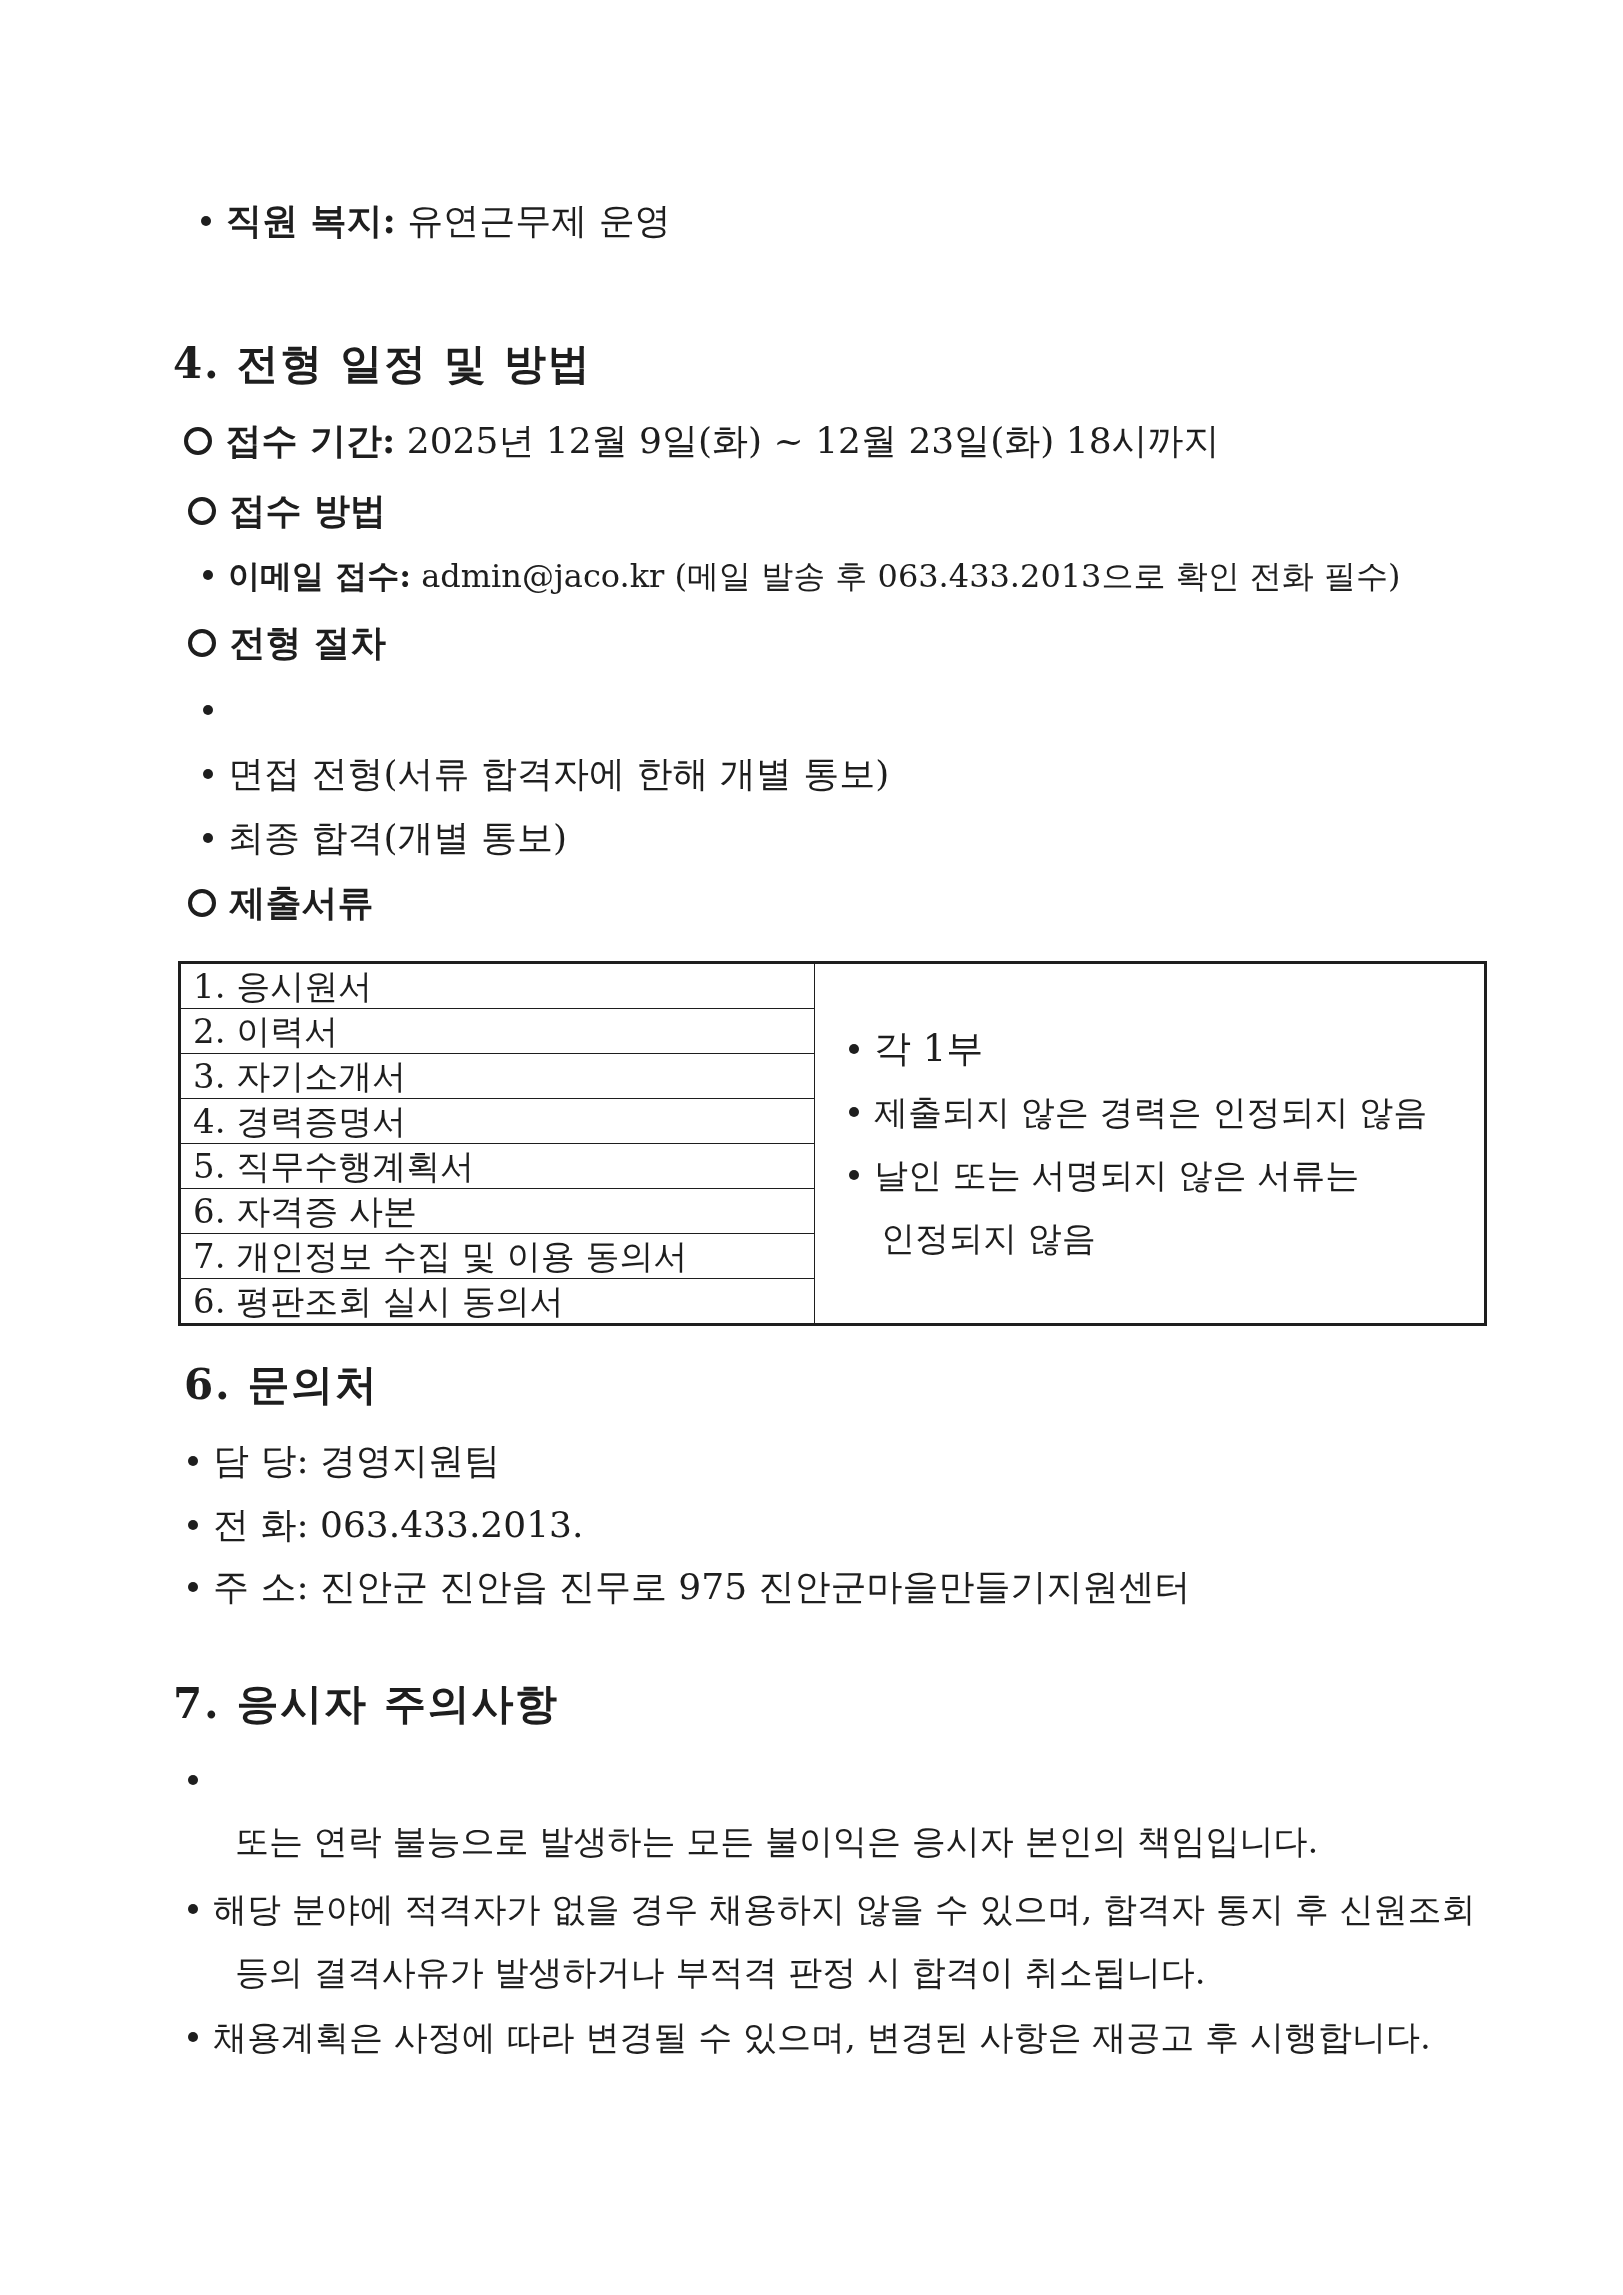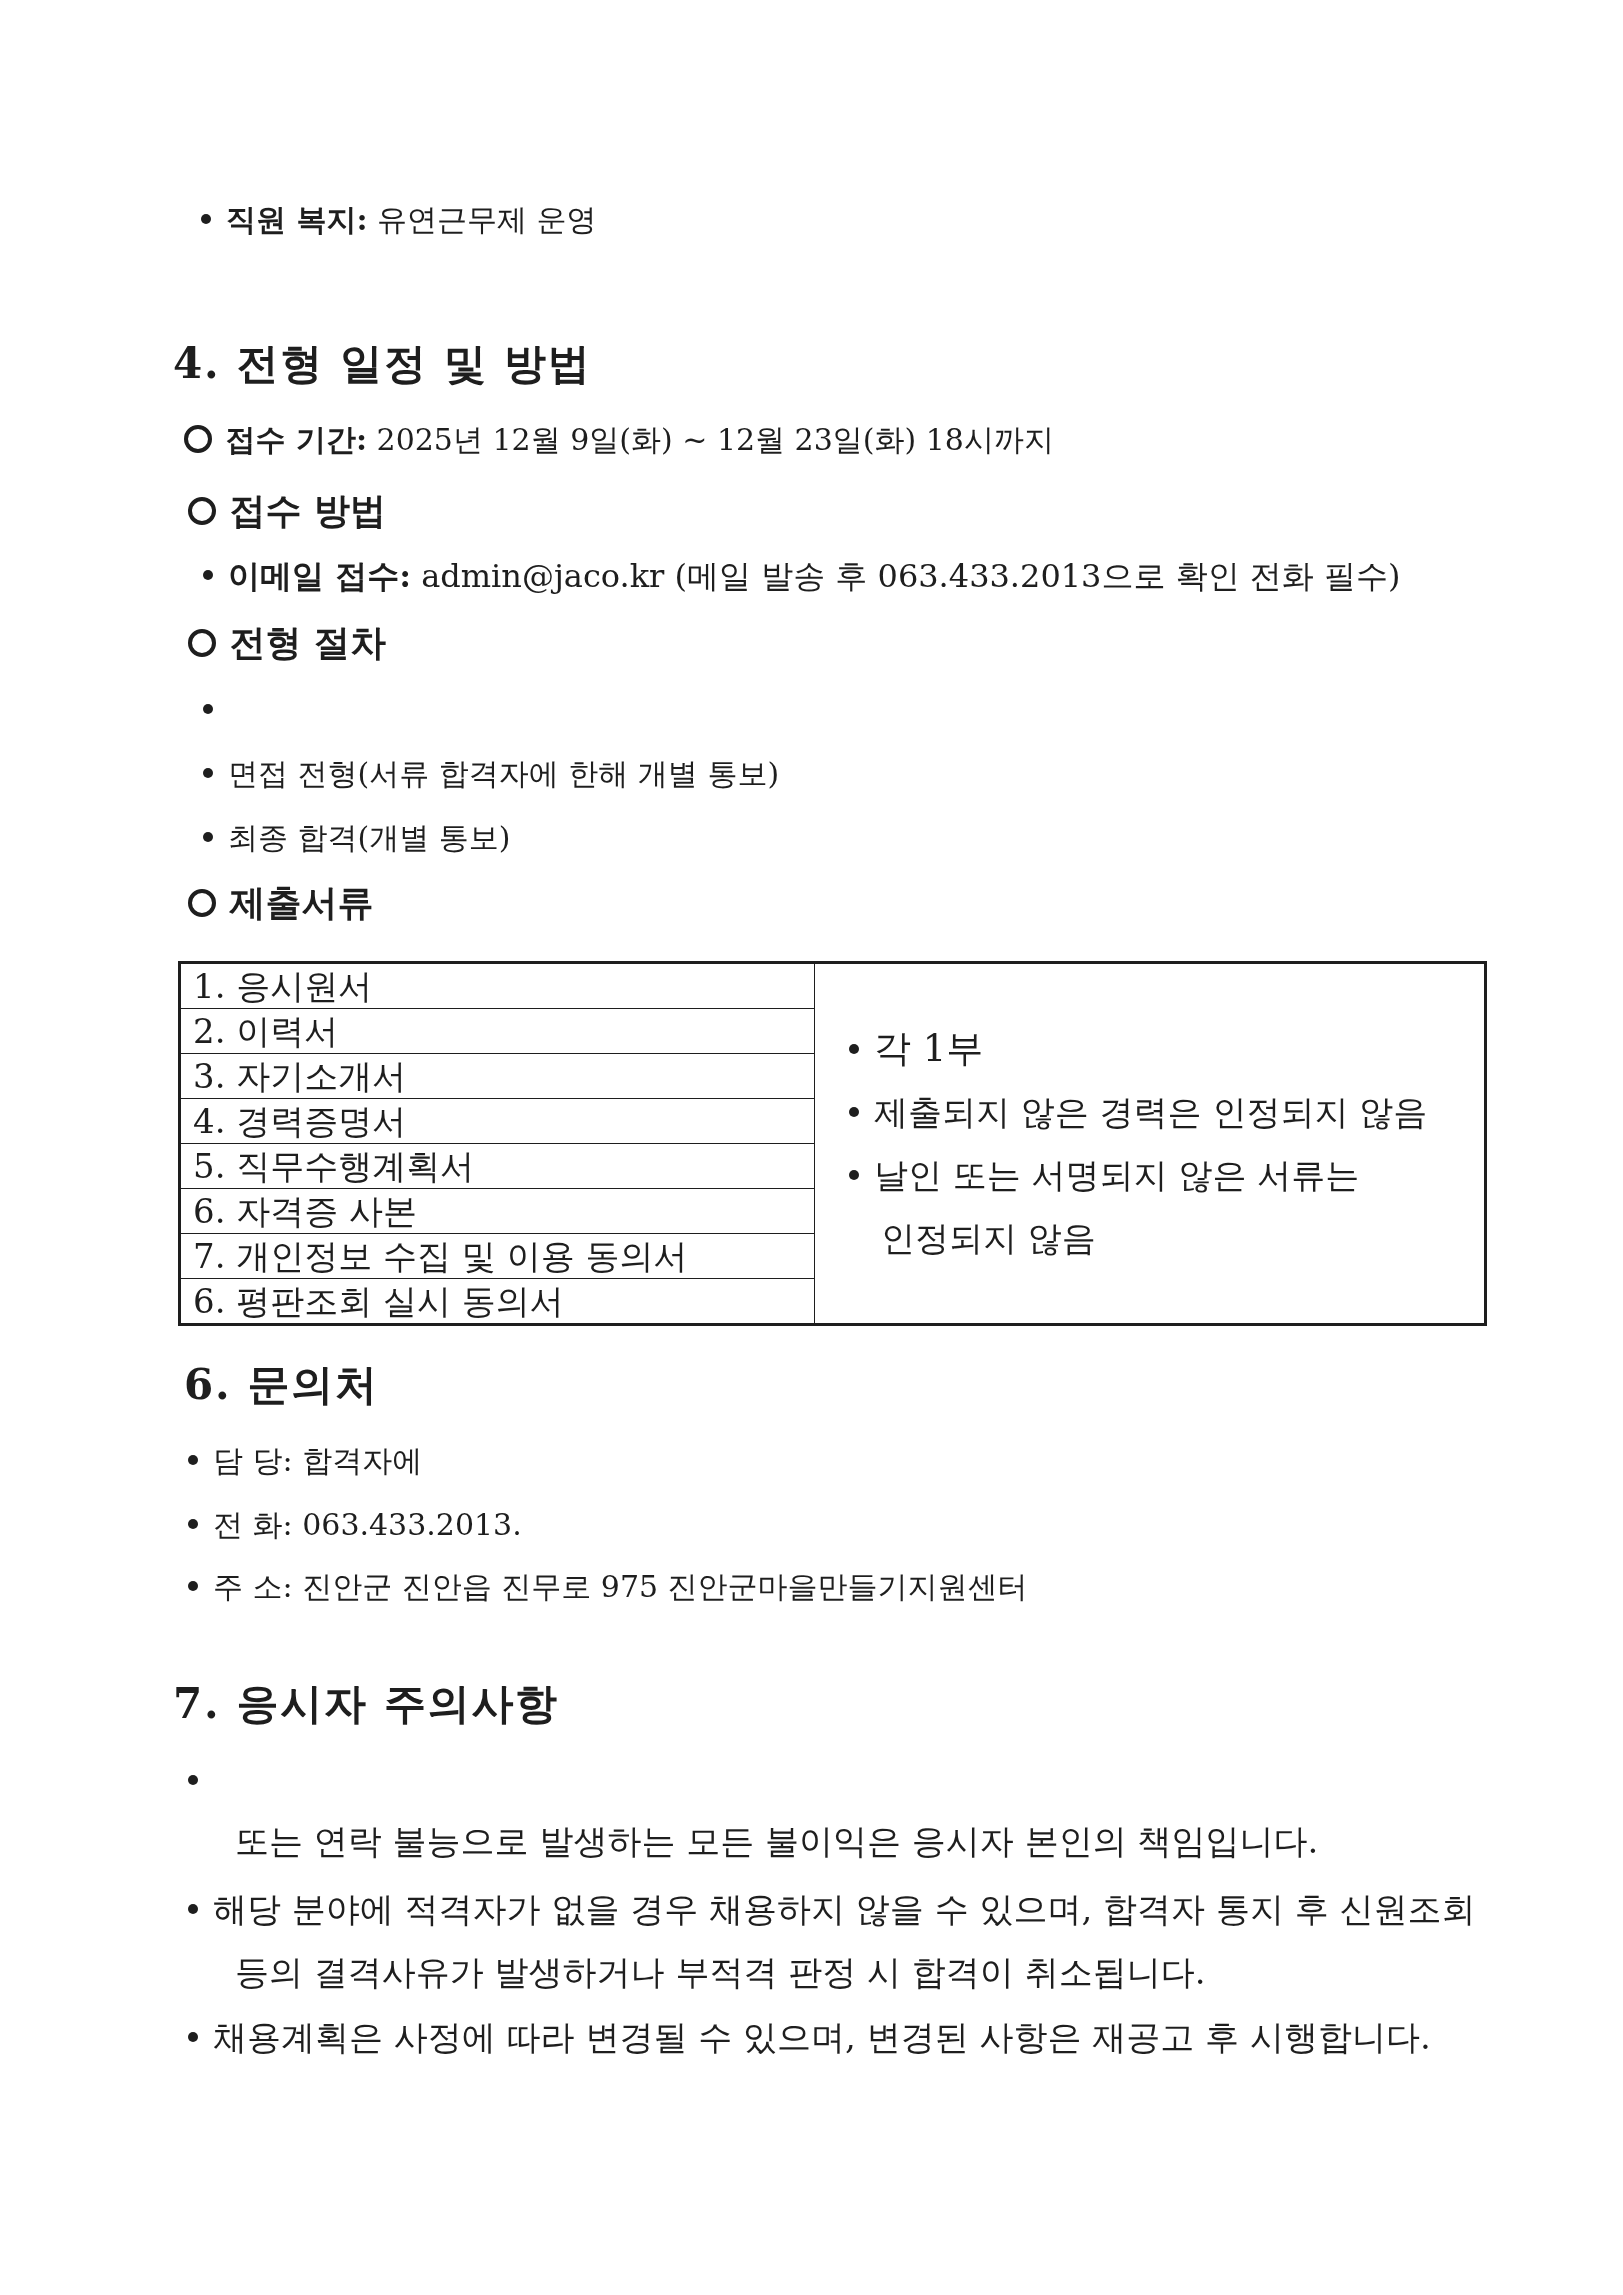--- a/index.html
+++ b/index.html
@@ -1,19 +1,19 @@
 <!DOCTYPE html>
 <html style="font-size:13.5px"><head>
 <meta charset="utf-8">
 <style>
   html, body { margin:0; padding:0; background:#ffffff; }
   body { width:1623px; height:2295px; position:relative; overflow:hidden;
          font-family:"DejaVu Serif","Liberation Serif",serif; color:#1e1e1e; }
   .abs { position:absolute; white-space:nowrap; }
-  .bullet-line { font-size:30px; line-height:44px; }
+  .bullet-line { font-size:36px; line-height:44px; }
   .bold { font-weight:bold; }
   .h2 { font-size:42px; line-height:52px; font-weight:bold; letter-spacing:1.7px; }
   .circle { display:inline-block; width:20px; height:20px; border:4.2px solid #1e1e1e; border-radius:50%;
             vertical-align:middle; margin-right:13.5px; position:relative; top:-3.4px; }
   .sub { font-size:36px; line-height:46px; font-weight:bold; }
   .dot { display:inline-block; width:10px; height:10px; background:#1e1e1e; border-radius:50%;
          vertical-align:middle; margin-right:15px; position:relative; top:-3.4px; }
   table.docs { position:absolute; left:178px; top:961px; width:1309px; height:365px;
                border-collapse:collapse; border:3.4px solid #1e1e1e; font-size:34px; }
   table.docs td { border:1.7px solid #1e1e1e; padding:0 12px; height:44px; line-height:42px; }
@@ -97,21 +97,21 @@
   <tr>
         <td class="left">6. 평판조회 실시 동의서</td>
       </tr>
 </tbody>
   </table>
 
 <div class="abs h2" style="left:184px; top:1359px;">6. 문의처</div>
 
 <div class="abs bullet-line" style="left:188px; top:1439px;">
   <span class="dot"></span><span>담 당:</span>
-  <span>합격자에</span>
+  <span>경영지원팀</span>
 </div>
 <div class="abs bullet-line" style="left:188px; top:1503px;">
   <span class="dot"></span><span>전 화:</span>
   <span>063.433.2013.</span>
 </div>
 <div class="abs bullet-line" style="left:188px; top:1565px;">
   <span class="dot"></span><span>주 소:</span>
   <span>진안군 진안읍 진무로 975 진안군마을만들기지원센터</span>
 </div>
 

